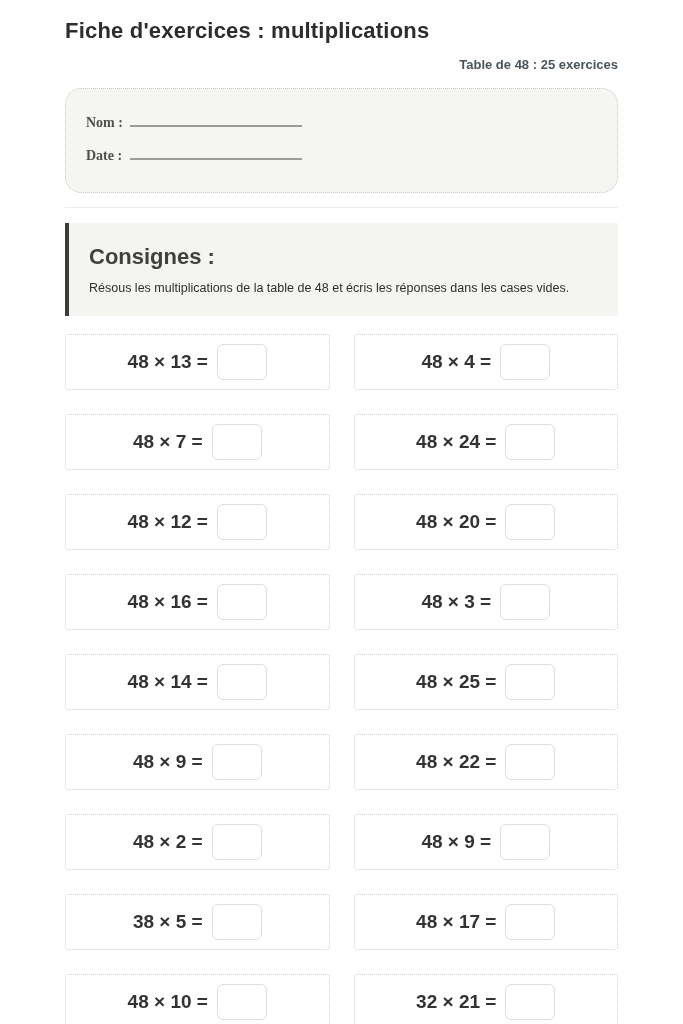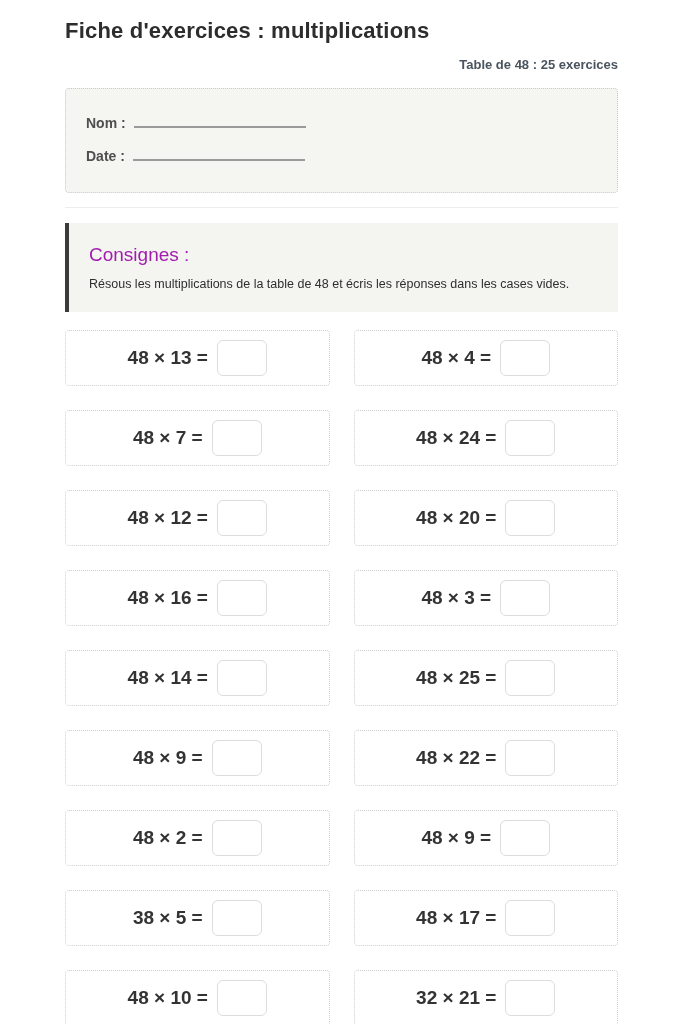--- a/index.html
+++ b/index.html
@@ -35,22 +35,23 @@
     font-size: 13px;
     font-weight: bold;
     color: #4a545e;
   }
 
   
   .identity-box {
     margin-top: 16px;
     background: #f5f5f1;
     border: 1px dotted #c9c9c9;
-    border-radius: 4px;
+    border-radius: 16px;
     padding: 16px 20px 15px 20px;
+    font-family: Liberation Serif, serif;
   }
   .identity-row {
     font-size: 14px;
     font-weight: bold;
     color: #4f4f4f;
     margin: 6px 0 9px 0;
     line-height: 24px;
   }
   .fill-line {
     display: inline-block;
@@ -68,23 +69,23 @@
   }
 
   
   .instructions-box {
     background: #f4f4f0;
     border-left: 4px solid #3b3b3b;
     padding: 15px 20px 19px 20px;
   }
   .instructions-heading {
     margin: 6px 0 10px 0;
-    font-size: 19px;
-    font-weight: normal;
-    color: #a21caf;
+    font-size: 22px;
+    font-weight: bold;
+    color: #404040;
   }
   .instructions-body {
     margin: 0;
     font-size: 12.5px;
     color: #2e2e2e;
     line-height: 1.35;
   }
 
   
   .exercise-grid {

